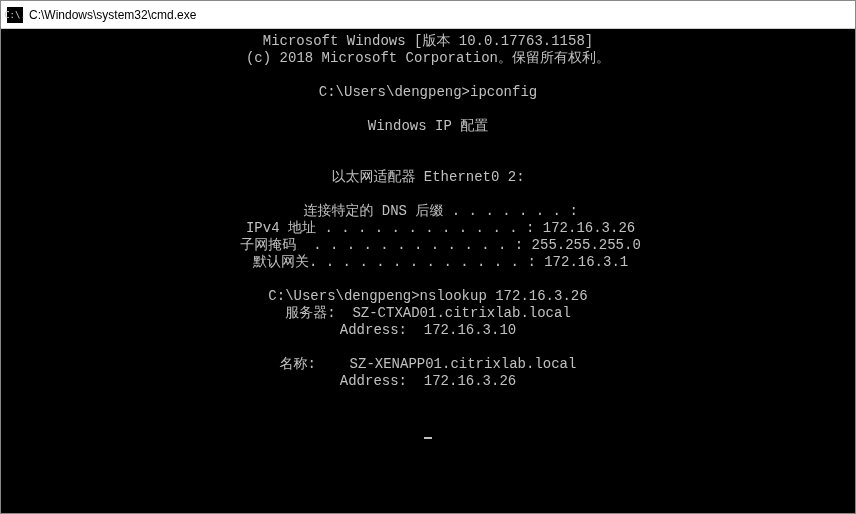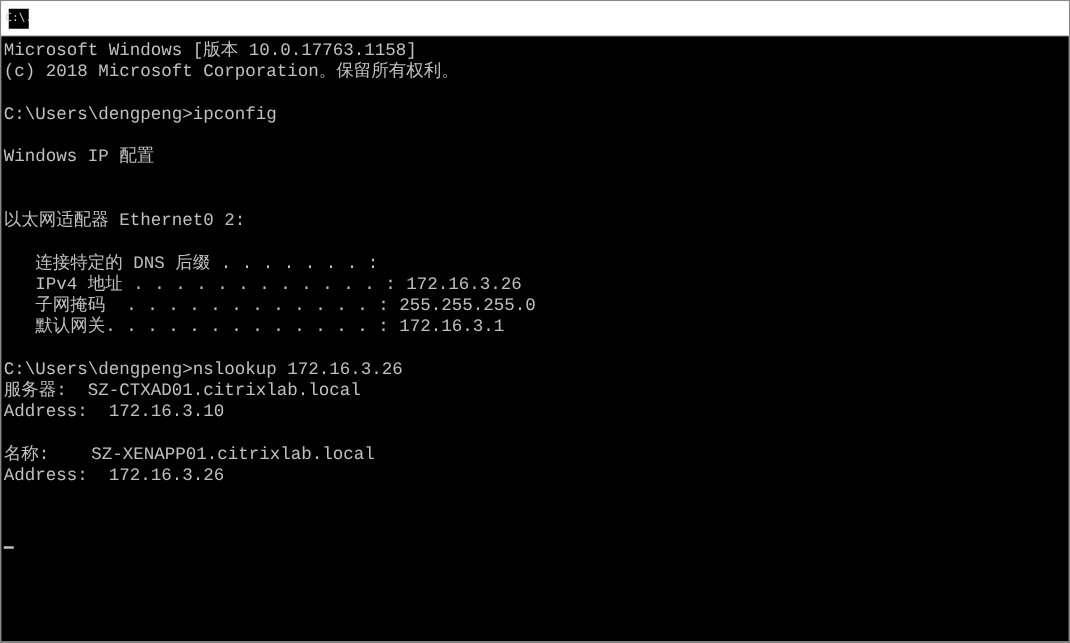--- a/index.html
+++ b/index.html
@@ -47,40 +47,42 @@
     .terminal {
       flex: 1;
       background: #000;
       color: #c0c0c0;
       font-size: 14px;
       line-height: 17px;
       padding: 4px 2px;
       white-space: pre;
       overflow: hidden;
       font-family: "NSimSun", "SimSun", "Consolas", "Courier New", monospace;
+      text-align: center;
     }
     .cursor {
       display: inline-block;
       width: 8px;
       height: 2px;
       background: #c0c0c0;
       vertical-align: bottom;
       margin-bottom: 2px;
       animation: blink 1s step-end infinite;
     }
     @keyframes blink {
       50% { opacity: 0; }
     }
   </style>
 </head>
 <body>
 
 <div class="window">
   <div class="titlebar">
     <span class="titlebar-icon">C:\.</span>
+    <span>C:\Windows\system32\cmd.exe</span>
   </div>
   <div class="terminal"><span id="term-lines">Microsoft Windows [版本 10.0.17763.1158]
 (c) 2018 Microsoft Corporation。保留所有权利。
 
 C:\Users\dengpeng&gt;ipconfig
 
 Windows IP 配置
 
 
 以太网适配器 Ethernet0 2:

